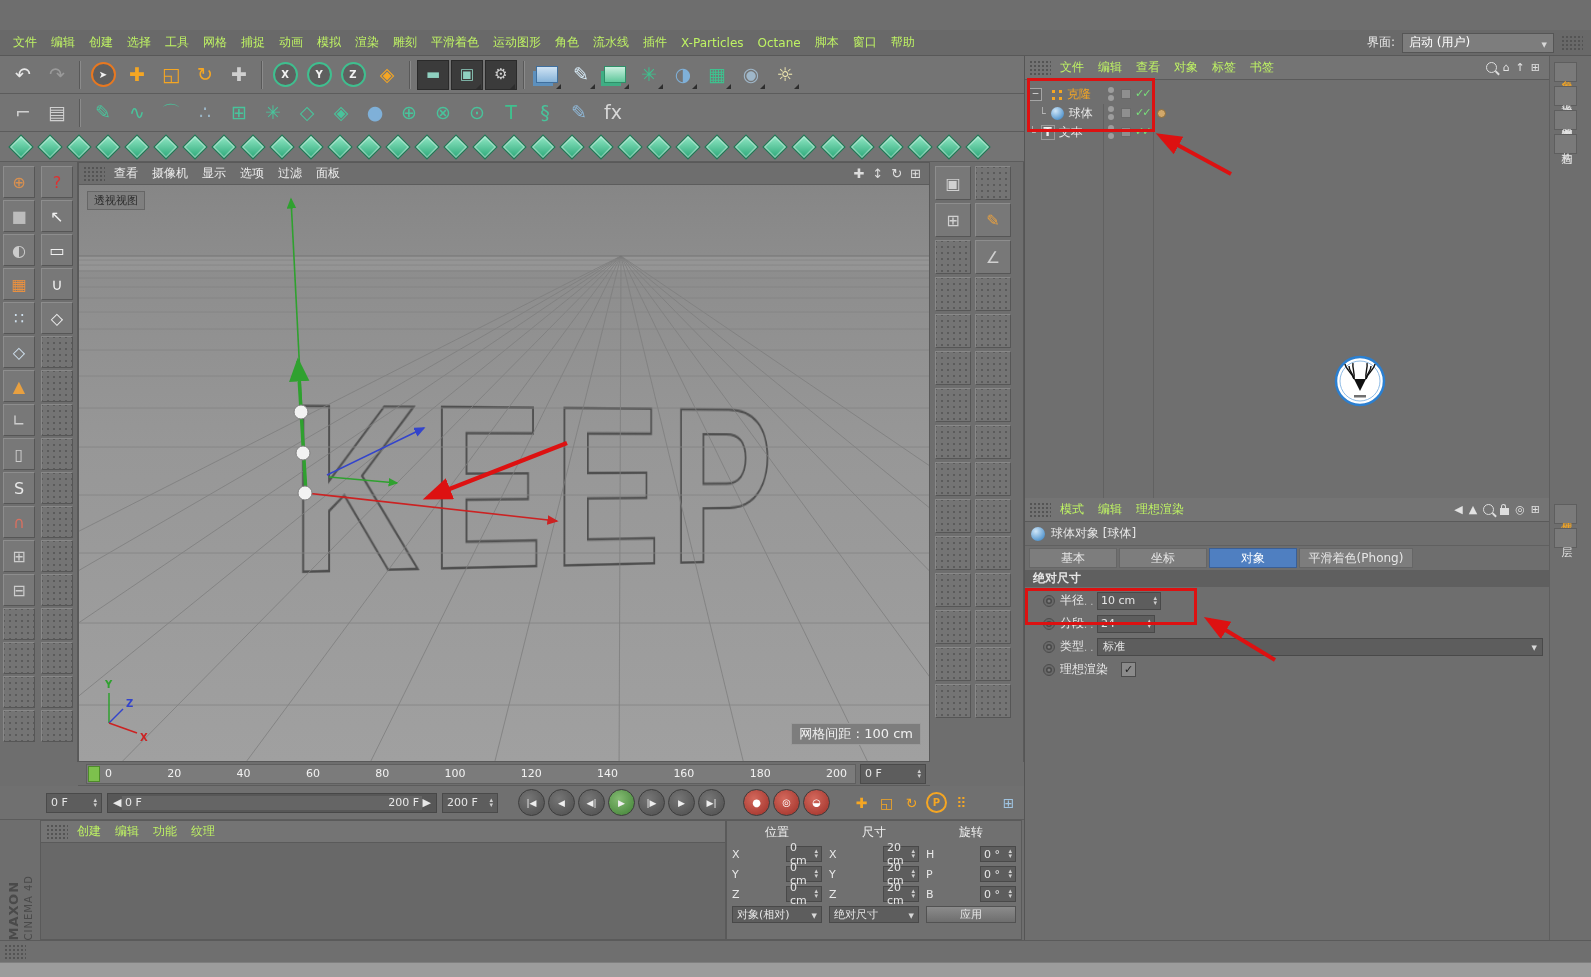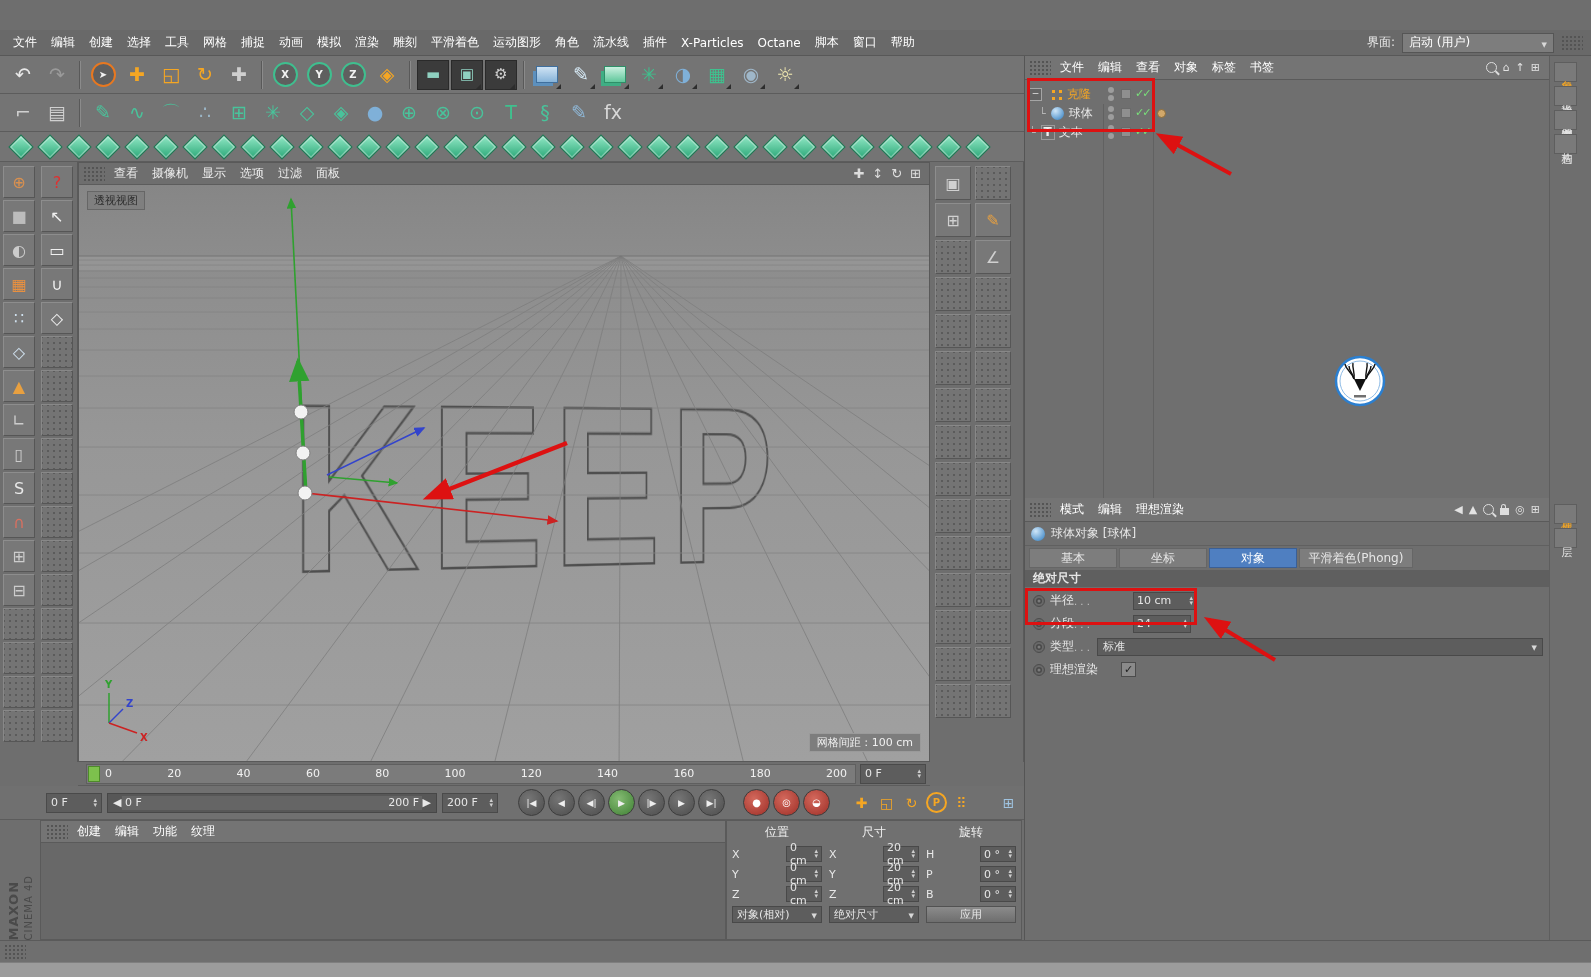--- a/index.html
+++ b/index.html
@@ -11,21 +11,21 @@
   .title-icon{width:16px;height:16px;margin:0 7px 0 9px;border-radius:50%;
               background:radial-gradient(circle at 35% 30%,#cfe8ff 0%,#5aa2e8 45%,#1a5fb4 100%);
               border:1px solid #1a5fb4;}
   .title-text{font-size:12.5px;font-weight:700;}
   .win-buttons{margin-left:auto;display:flex;height:100%;}
   .win-btn{width:46px;display:flex;align-items:center;justify-content:center;font-size:13px;color:#111;}
   
   .menubar{position:absolute;left:0;top:30px;width:1591px;height:26px;background:#696969;
            border-bottom:1px solid #585858;display:flex;align-items:center;padding-left:6px;box-sizing:border-box;}
   .menu-items{display:flex;align-items:center;}
-  .menu-item{padding:0 7px;color:#ffffff;white-space:nowrap;}
+  .menu-item{padding:0 7px;color:#bef264;white-space:nowrap;}
   .menubar-right{margin-left:auto;display:flex;align-items:center;gap:7px;padding-right:8px;}
   .iface-label{color:#e8e8e8;}
   .iface-select{background:#7d7d7d;border:1px solid #555;min-width:138px;height:18px;display:flex;
                 align-items:center;justify-content:space-between;padding:0 6px;color:#fff;}
   .dd-arrow::after{content:"▼";font-size:7px;color:#d8d8d8;margin-left:6px;}
   .grip{width:22px;height:16px;background-image:radial-gradient(#545454 1px,transparent 1.2px);
         background-size:4px 4px;flex:none;}
   
   .tbrow{position:absolute;left:0;width:1024px;background:#747474;border-bottom:1px solid #5c5c5c;
          display:flex;align-items:center;padding-left:6px;box-sizing:border-box;}
@@ -62,21 +62,21 @@
   .viewport{position:absolute;left:78px;top:162px;width:852px;height:600px;border:1px solid #595959;box-sizing:border-box;}
   .vp-menubar{height:22px;background:#6e6e6e;display:flex;align-items:center;padding-left:4px;gap:2px;
               border-bottom:1px solid #5c5c5c;box-sizing:border-box;}
   .vp-menu-item{padding:0 7px;color:#ececec;}
   .vp-nav{margin-left:auto;display:flex;align-items:center;gap:8px;padding-right:8px;color:#ddd;}
   .vp-nav span{font-size:13px;}
   .vp-canvas{position:absolute;left:0;top:22px;width:850px;height:576px;overflow:hidden;
              background:linear-gradient(#868686 0%,#8d8d8d 14%,#979797 45%,#a0a0a0 100%);}
   .vp-view-label{position:absolute;left:8px;top:6px;font-size:11px;color:#2e2e2e;background:rgba(120,120,120,.55);
                  border:1px solid #666;padding:1px 6px;}
-  .vp-grid-label{position:absolute;right:8px;bottom:9px;font-size:11px;color:#f0f0f0;background:#7d7d7d;
+  .vp-grid-label{position:absolute;right:8px;bottom:16px;font-size:13px;color:#f0f0f0;background:#7d7d7d;
                  border:1px solid #9a9a9a;padding:1px 7px;}
   .keep{position:absolute;left:212px;bottom:176px;font-size:185px;font-weight:700;letter-spacing:12px;line-height:.8;
         color:transparent;-webkit-text-stroke:2px #4f4f4f;
         transform:perspective(900px) rotateY(10deg) skewY(-1.5deg) scaleY(1.30);transform-origin:left bottom;
         font-family:"Liberation Sans","DejaVu Sans",sans-serif;white-space:nowrap;}
   .vp-svg{position:absolute;left:0;top:0;pointer-events:none;}
   
   .right-palettes{position:absolute;left:930px;top:162px;width:94px;height:600px;background:#6e6e6e;
                   border-right:1px solid #5a5a5a;display:flex;gap:4px;padding:4px 0 0 5px;box-sizing:border-box;}
   .rp-col{display:flex;flex-direction:column;gap:3px;}
@@ -170,27 +170,27 @@
                padding-left:6px;box-sizing:border-box;background:#6e6e6e;border-bottom:1px solid #606060;}
   .am-objicon{width:14px;height:14px;border-radius:50%;background:radial-gradient(circle at 35% 30%,#cfe6f8,#5d9bd0 70%,#2f6ea6);}
   .am-tabs{position:absolute;left:4px;top:492px;width:520px;height:21px;display:flex;gap:2px;}
   .am-tab{width:88px;height:20px;background:#7d7d7d;border:1px solid #666;display:flex;align-items:center;
           justify-content:center;font-size:12px;box-sizing:border-box;}
   .am-tab.wide{width:114px;}
   .am-tab.active{background:#4f7fc1;border-color:#3a5f96;color:#fff;}
   .am-section{position:absolute;left:0;top:514px;width:524px;height:17px;background:#5f5f5f;display:flex;align-items:center;
               padding-left:8px;font-weight:700;font-size:12px;box-sizing:border-box;}
   .am-fields{position:absolute;left:0;top:533px;width:524px;}
-  .am-row{position:relative;height:23px;display:flex;align-items:center;padding-left:8px;box-sizing:border-box;}
+  .am-row{position:relative;height:23px;display:flex;align-items:center;padding-left:18px;box-sizing:border-box;}
   .am-bullet{width:10px;height:10px;border-radius:50%;background:#7c7c7c;border:1px solid #4c4c4c;margin-right:5px;
              box-shadow:inset 0 0 0 2px #696969, inset 0 0 0 3.5px #494949;flex:none;}
   .am-label{font-size:12px;}
   .am-dotfill::after{content:" . . .";color:#c2c2c2;font-size:10px;}
   .am-num{position:absolute;left:72px;width:64px;height:18px;background:#5d5d5d;border:1px solid #494949;display:flex;
-          align-items:center;justify-content:space-between;padding:0 3px;font-size:11px;box-sizing:border-box;margin-left:36px;}
+          align-items:center;justify-content:space-between;padding:0 3px;font-size:11px;box-sizing:border-box;}
   .am-dd{position:absolute;left:72px;width:446px;height:18px;background:#5d5d5d;border:1px solid #494949;display:flex;
          align-items:center;justify-content:space-between;padding:0 5px;font-size:11px;box-sizing:border-box;}
   .am-check{position:absolute;left:72px;width:15px;height:15px;background:#8a8a8a;border:1px solid #4c4c4c;
             color:#222;font-size:11px;line-height:13px;text-align:center;box-sizing:border-box;}
   .am-check.checked::before{content:"✓";}
   .mag{position:relative;width:9px;height:9px;border:1.5px solid #ddd;border-radius:50%;display:inline-block;margin:0 3px;}
   .mag::after{content:"";position:absolute;width:5px;height:1.5px;background:#ddd;transform:rotate(45deg);right:-4px;bottom:-1px;}
   .lockico{position:relative;width:9px;height:7px;background:#ddd;display:inline-block;margin:4px 3px 0 3px;}
   .lockico::before{content:"";position:absolute;top:-4px;left:1px;width:5px;height:4px;border:1.5px solid #ddd;
                    border-bottom:none;border-radius:3px 3px 0 0;box-sizing:border-box;}

